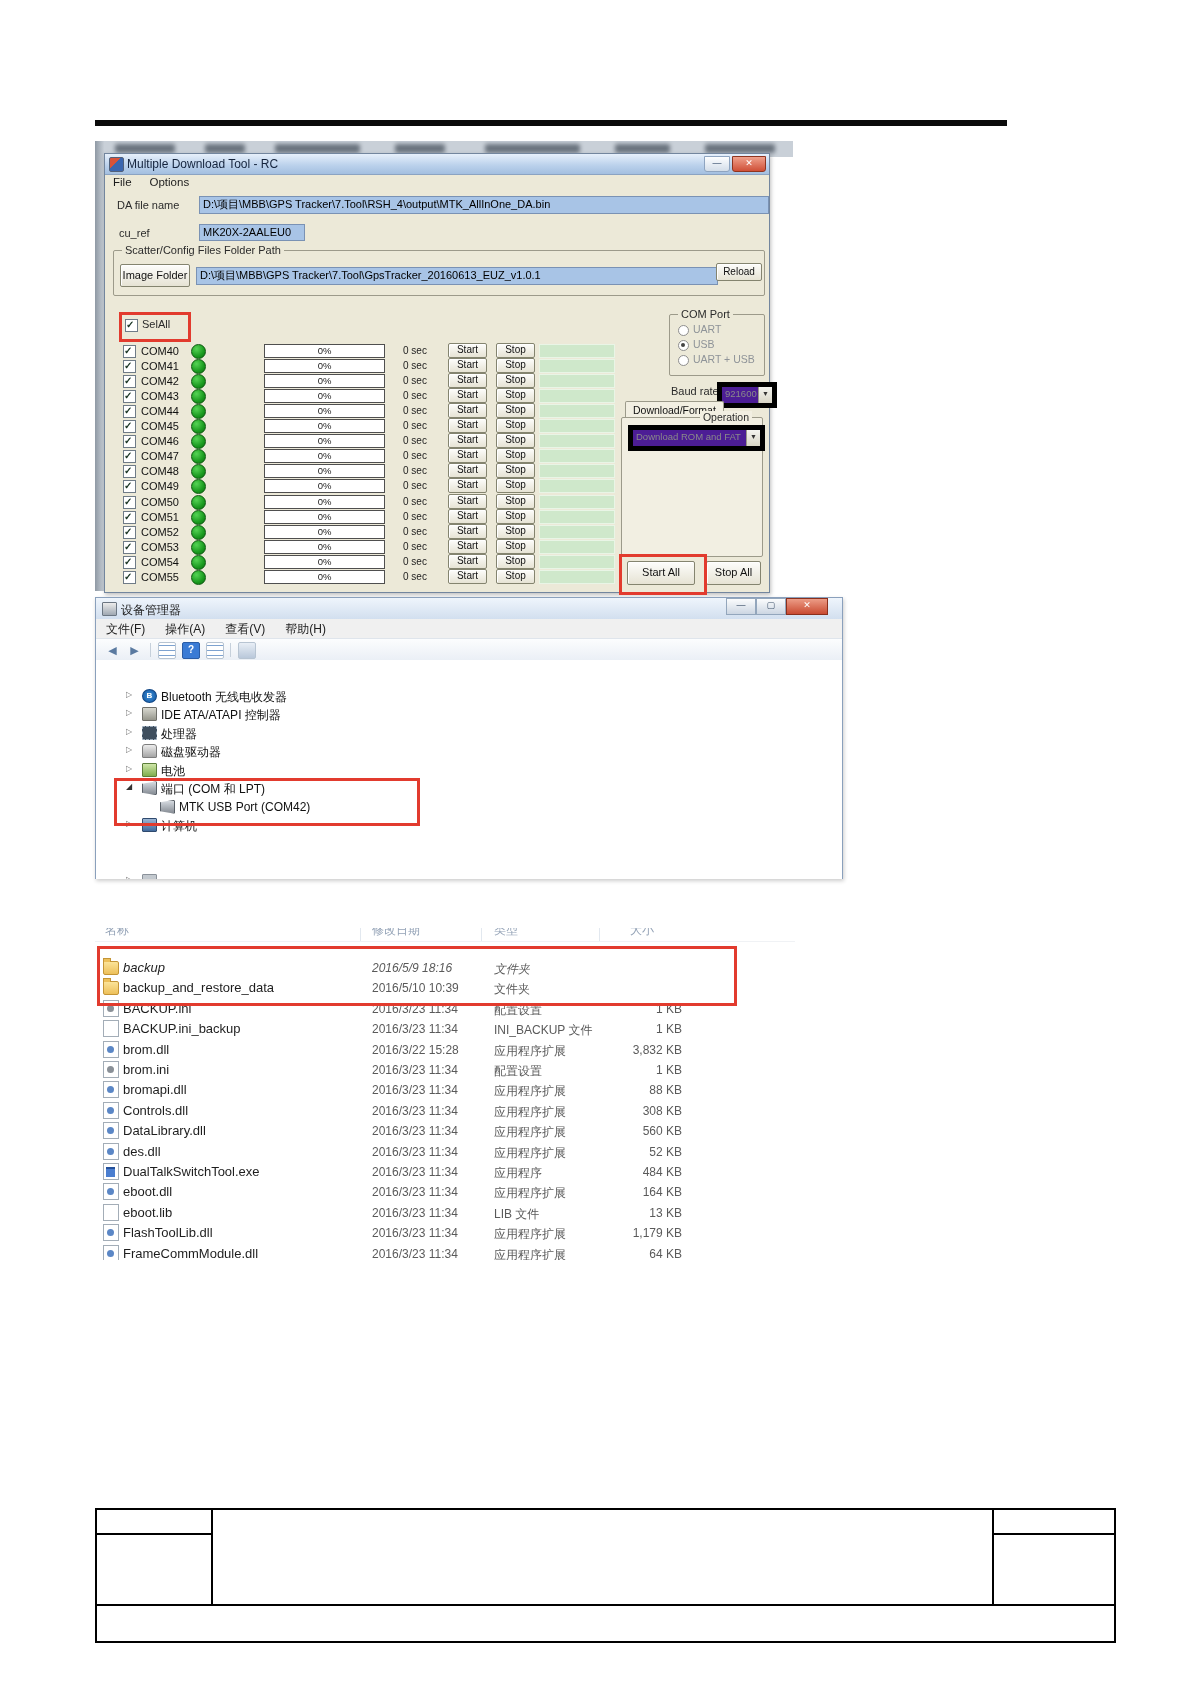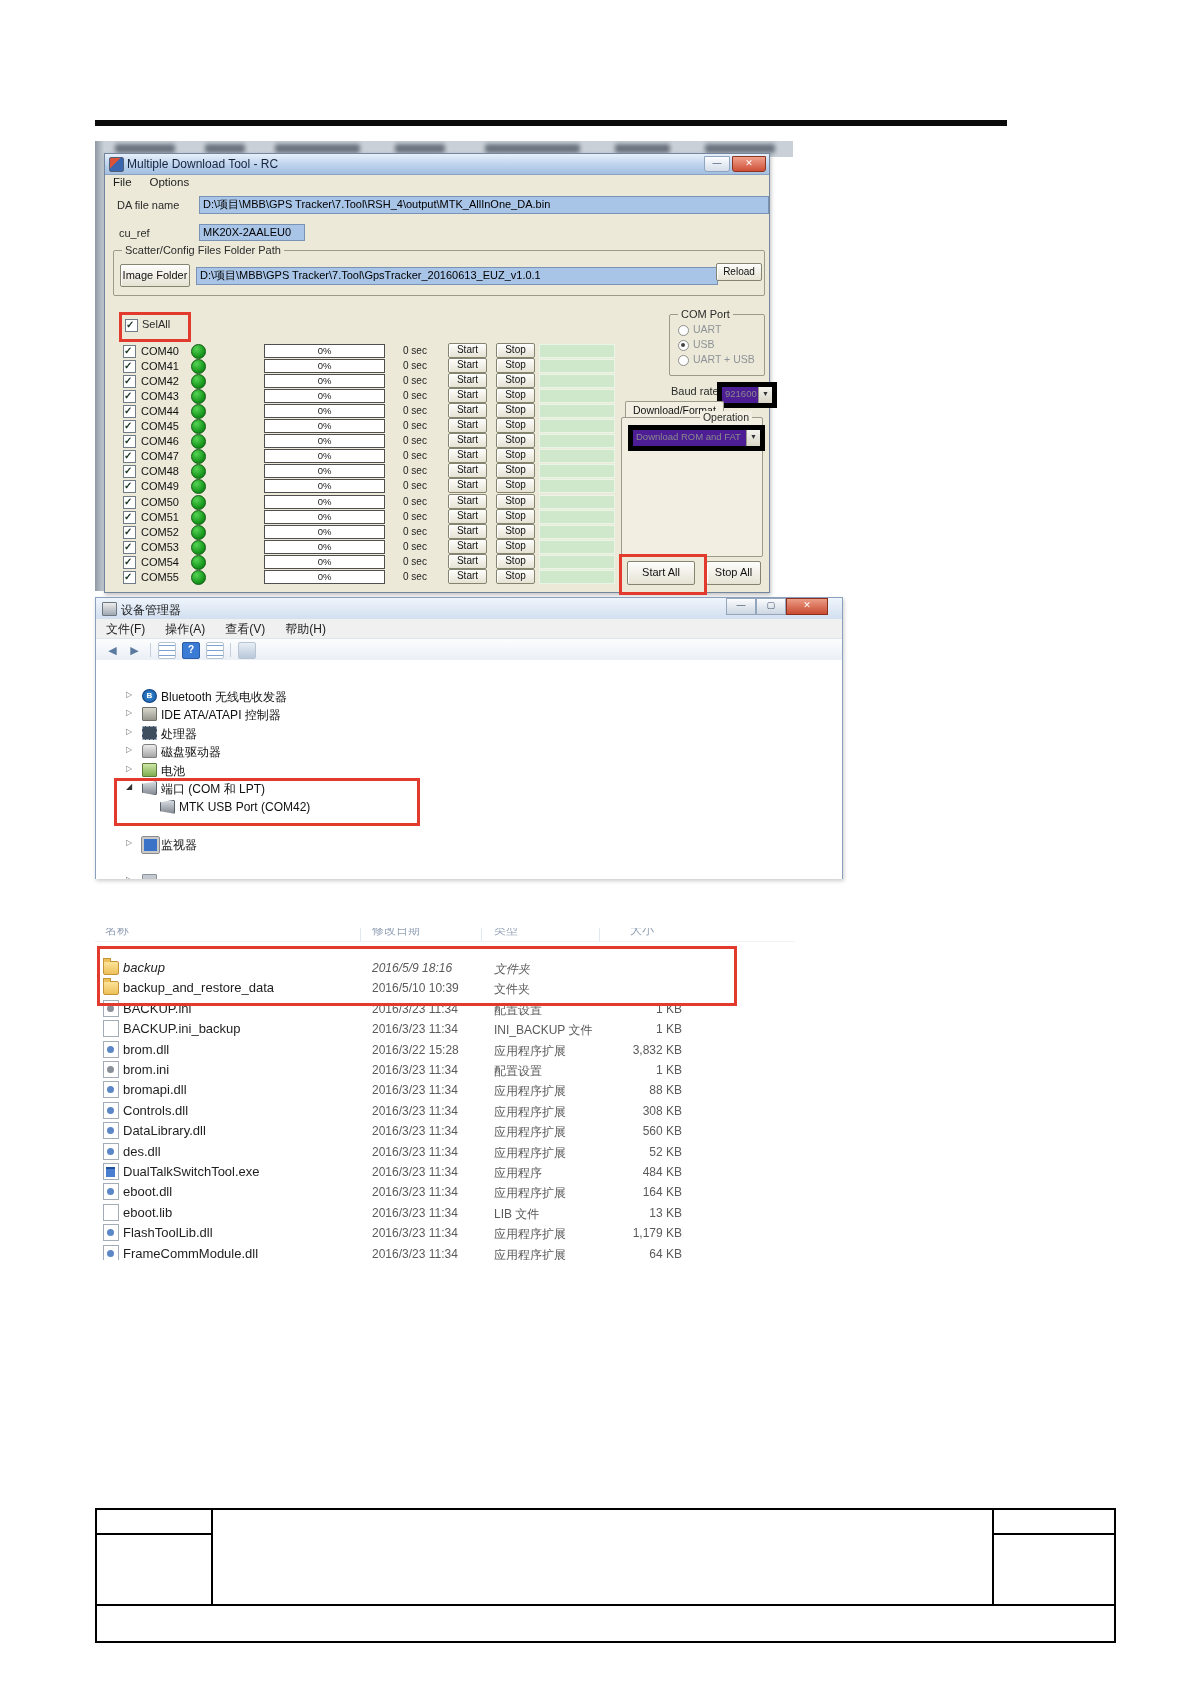--- a/index.html
+++ b/index.html
@@ -490,26 +490,26 @@
           <span class="dev-icon c-port"></span>
           <span class="tree-label">端口 (COM 和 LPT)</span>
         </div>
 
         <div class="tree-row c-2" style="top: 137.85px;">
 
           <span class="dev-icon c-port"></span>
           <span class="tree-label">MTK USB Port (COM42)</span>
         </div>
 
-
-        <div class="tree-row c-1" style="top: 174.95px;">
+        <div class="tree-row c-1" style="top: 156.4px;">
           <span class="expander c-collapsed"></span>
-          <span class="dev-icon c-monitor"></span>
-          <span class="tree-label">监视器</span>
-        </div>
+          <span class="dev-icon c-computer2"></span>
+          <span class="tree-label">计算机</span>
+        </div>
+
 
 
         <div class="tree-row c-1" style="top: 212.05px;">
           <span class="expander c-collapsed"></span>
           <span class="dev-icon c-generic"></span>
           <span class="tree-label"></span>
         </div>
       </div>
   </div>
 

